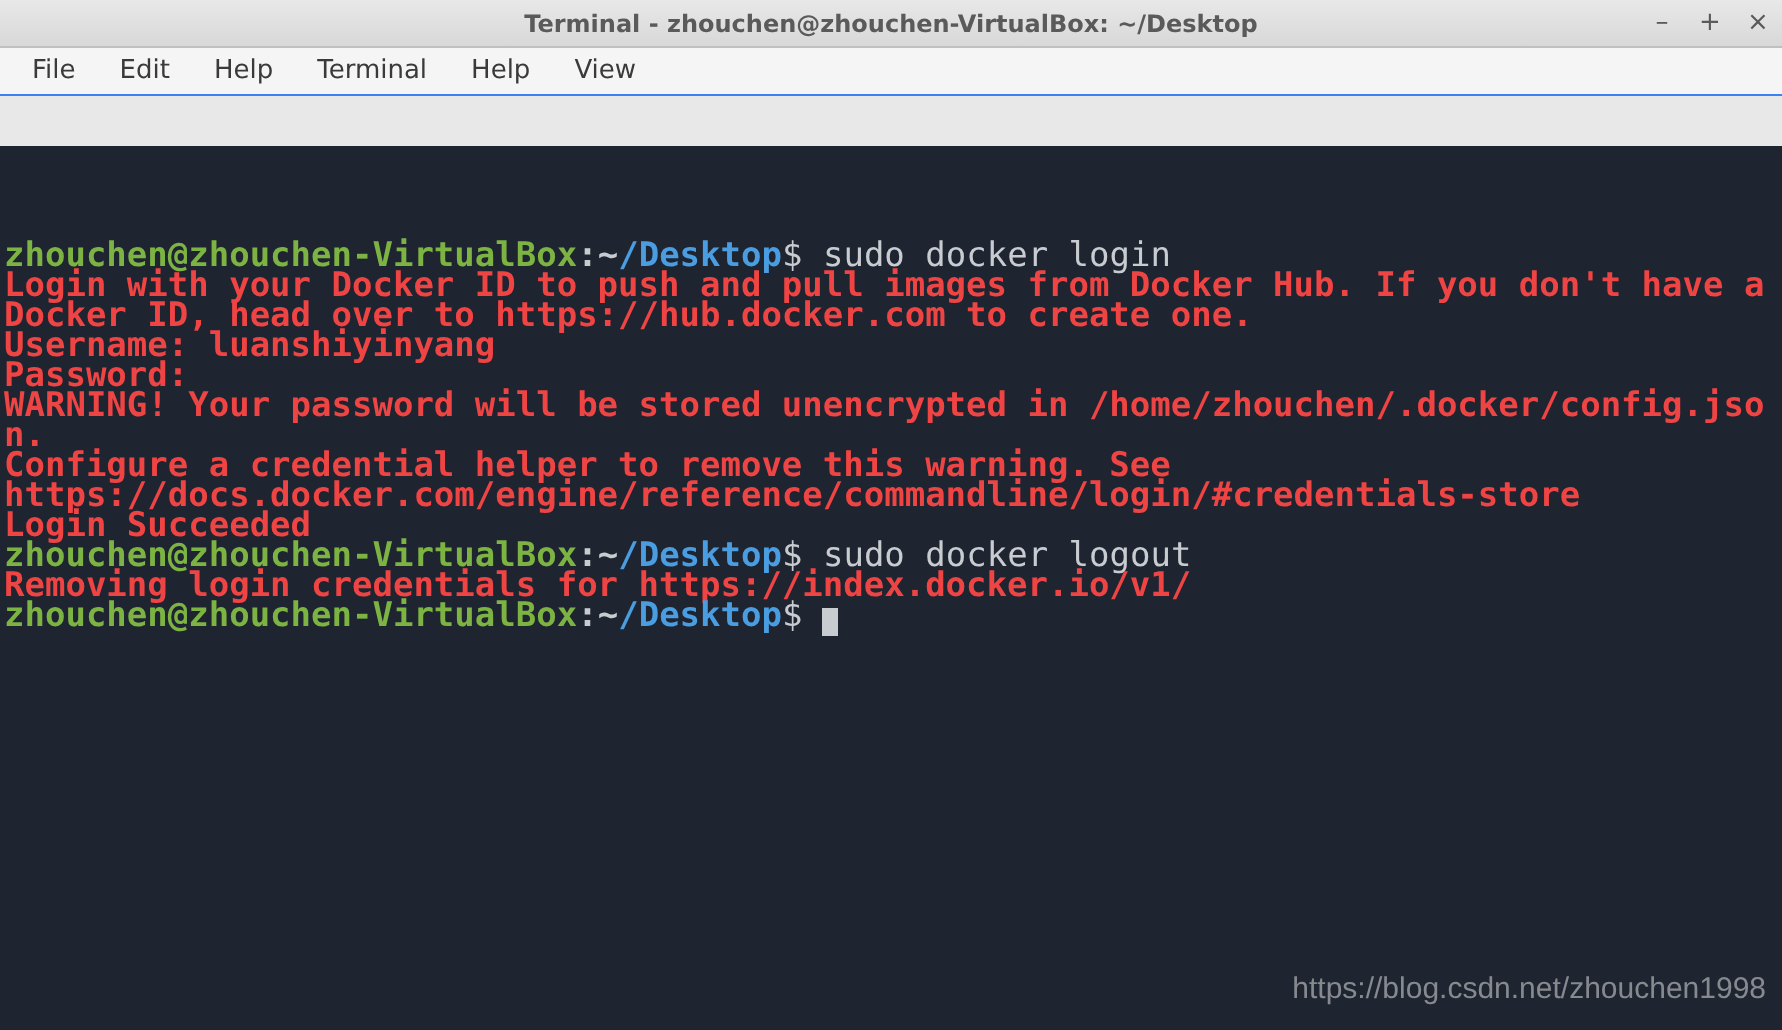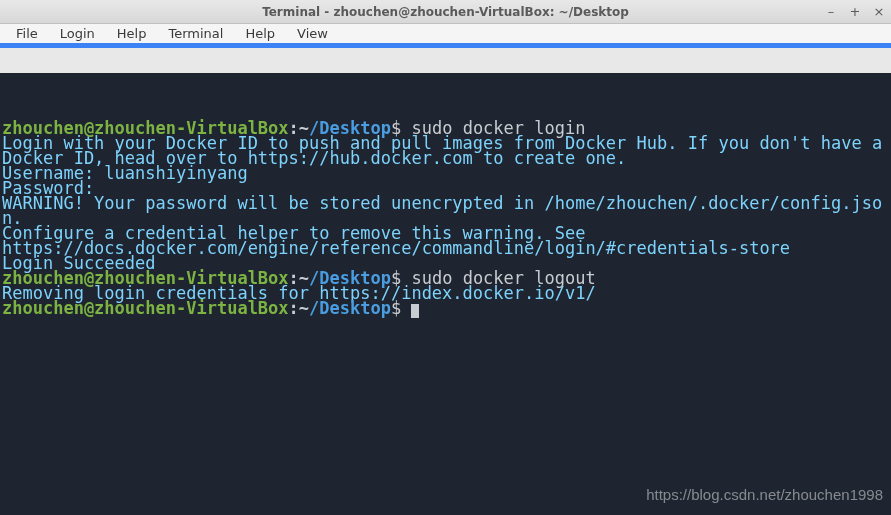--- a/index.html
+++ b/index.html
@@ -50,21 +50,21 @@
     }
     .menubar {
       height: 24px;
       background: #f5f5f5;
       display: flex;
       align-items: center;
       padding: 0 6px;
       gap: 2px;
       font-size: 13px;
       color: #3a3a3a;
-      border-bottom: 5px solid #3b82f6;
+      border-bottom: 1px solid #3b82f6;
     }
     .menu-item {
       padding: 2px 10px;
       cursor: pointer;
     }
     .terminal {
       flex: 1;
       background: #1e2430;
       color: #c8ccd0;
       font-family: "DejaVu Sans Mono", "Liberation Mono", monospace;
@@ -76,21 +76,21 @@
       word-break: break-all;
       position: relative;
       margin-top: 25px;
     }
     .prompt-user { color: #7cb342; font-weight: bold; }
     .prompt-colon { color: #c8ccd0; font-weight: bold; }
     .prompt-path-tilde { color: #c8ccd0; font-weight: bold; }
     .prompt-path { color: #4a9de0; font-weight: bold; }
     .prompt-dollar { color: #c8ccd0; }
     .cmd { color: #c8ccd0; }
-    .out { color: #7dd3fc; }
+    .out { color: #ef4444; font-weight: bold; }
     .cursor {
       display: inline-block;
       width: 8px;
       height: 14px;
       background: #c8ccd0;
       vertical-align: text-bottom;
     }
     .watermark {
       position: absolute;
       right: 8px;
@@ -109,21 +109,21 @@
   <div class="titlebar">
     <span class="titlebar-title">Terminal - zhouchen@zhouchen-VirtualBox: ~/Desktop</span>
     <div class="window-controls">
       <span>–</span>
       <span>+</span>
       <span>×</span>
     </div>
   </div>
   <div class="menubar">
     <span class="menu-item">File</span>
-    <span class="menu-item">Login</span>
+    <span class="menu-item">Edit</span>
     <span class="menu-item">Help</span>
     <span class="menu-item">Terminal</span>
     <span class="menu-item">Help</span>
     <span class="menu-item">View</span>
   </div>
   <div class="terminal" id="terminal-area">
   <span class="line"><span class="prompt-user">zhouchen@zhouchen-VirtualBox</span><span class="prompt-colon">:</span><span class="prompt-path-tilde">~</span><span class="prompt-path">/</span><span class="prompt-path">Desktop</span><span class="prompt-dollar">$ </span><span class="cmd">sudo docker login</span></span><span class="line"><span class="out">Login with your Docker ID to push and pull images from Docker Hub. If you don't have a Docker ID, head over to https://hub.docker.com to create one.</span></span><span class="line"><span class="out">Username: luanshiyinyang</span></span><span class="line"><span class="out">Password: </span></span><span class="line"><span class="out">WARNING! Your password will be stored unencrypted in /home/zhouchen/.docker/config.json.</span></span><span class="line"><span class="out">Configure a credential helper to remove this warning. See</span></span><span class="line"><span class="out">https://docs.docker.com/engine/reference/commandline/login/#credentials-store</span></span><span class="line"><span class="out"></span></span><span class="line"><span class="out">Login Succeeded</span></span><span class="line"><span class="prompt-user">zhouchen@zhouchen-VirtualBox</span><span class="prompt-colon">:</span><span class="prompt-path-tilde">~</span><span class="prompt-path">/</span><span class="prompt-path">Desktop</span><span class="prompt-dollar">$ </span><span class="cmd">sudo docker logout</span></span><span class="line"><span class="out">Removing login credentials for https://index.docker.io/v1/</span></span><span class="line"><span class="prompt-user">zhouchen@zhouchen-VirtualBox</span><span class="prompt-colon">:</span><span class="prompt-path-tilde">~</span><span class="prompt-path">/</span><span class="prompt-path">Desktop</span><span class="prompt-dollar">$ </span><span class="cmd"></span><span class="cursor"></span></span></div>
 </div>
 <div class="watermark">https://blog.csdn.net/zhouchen1998</div>
 

